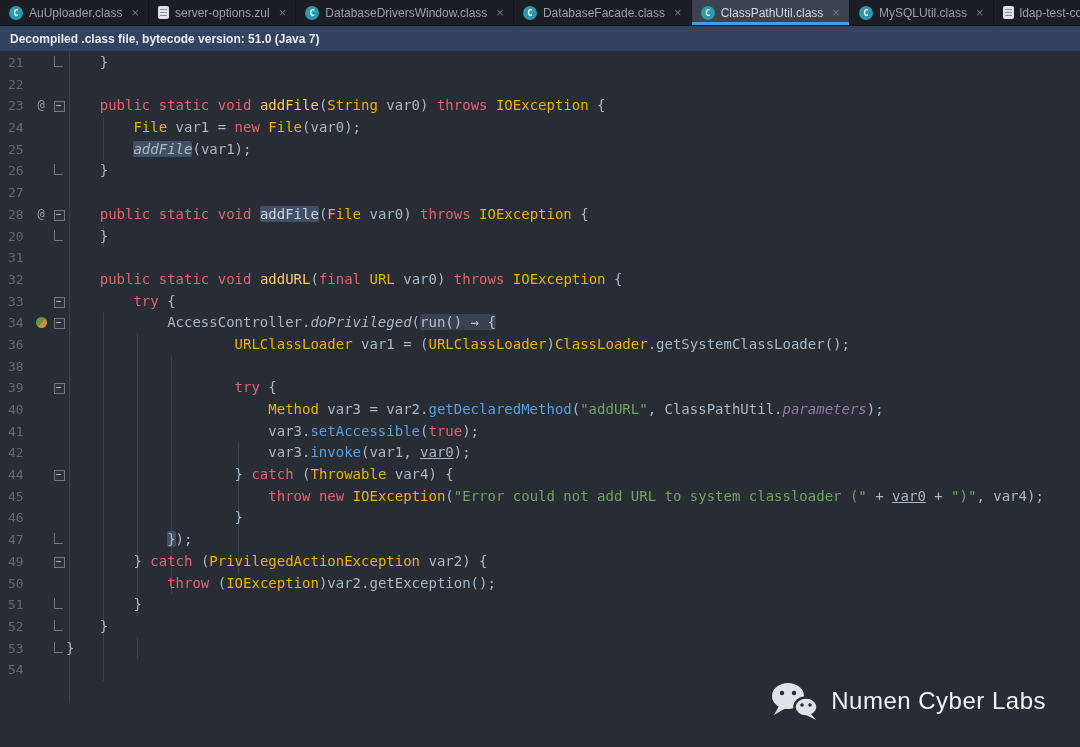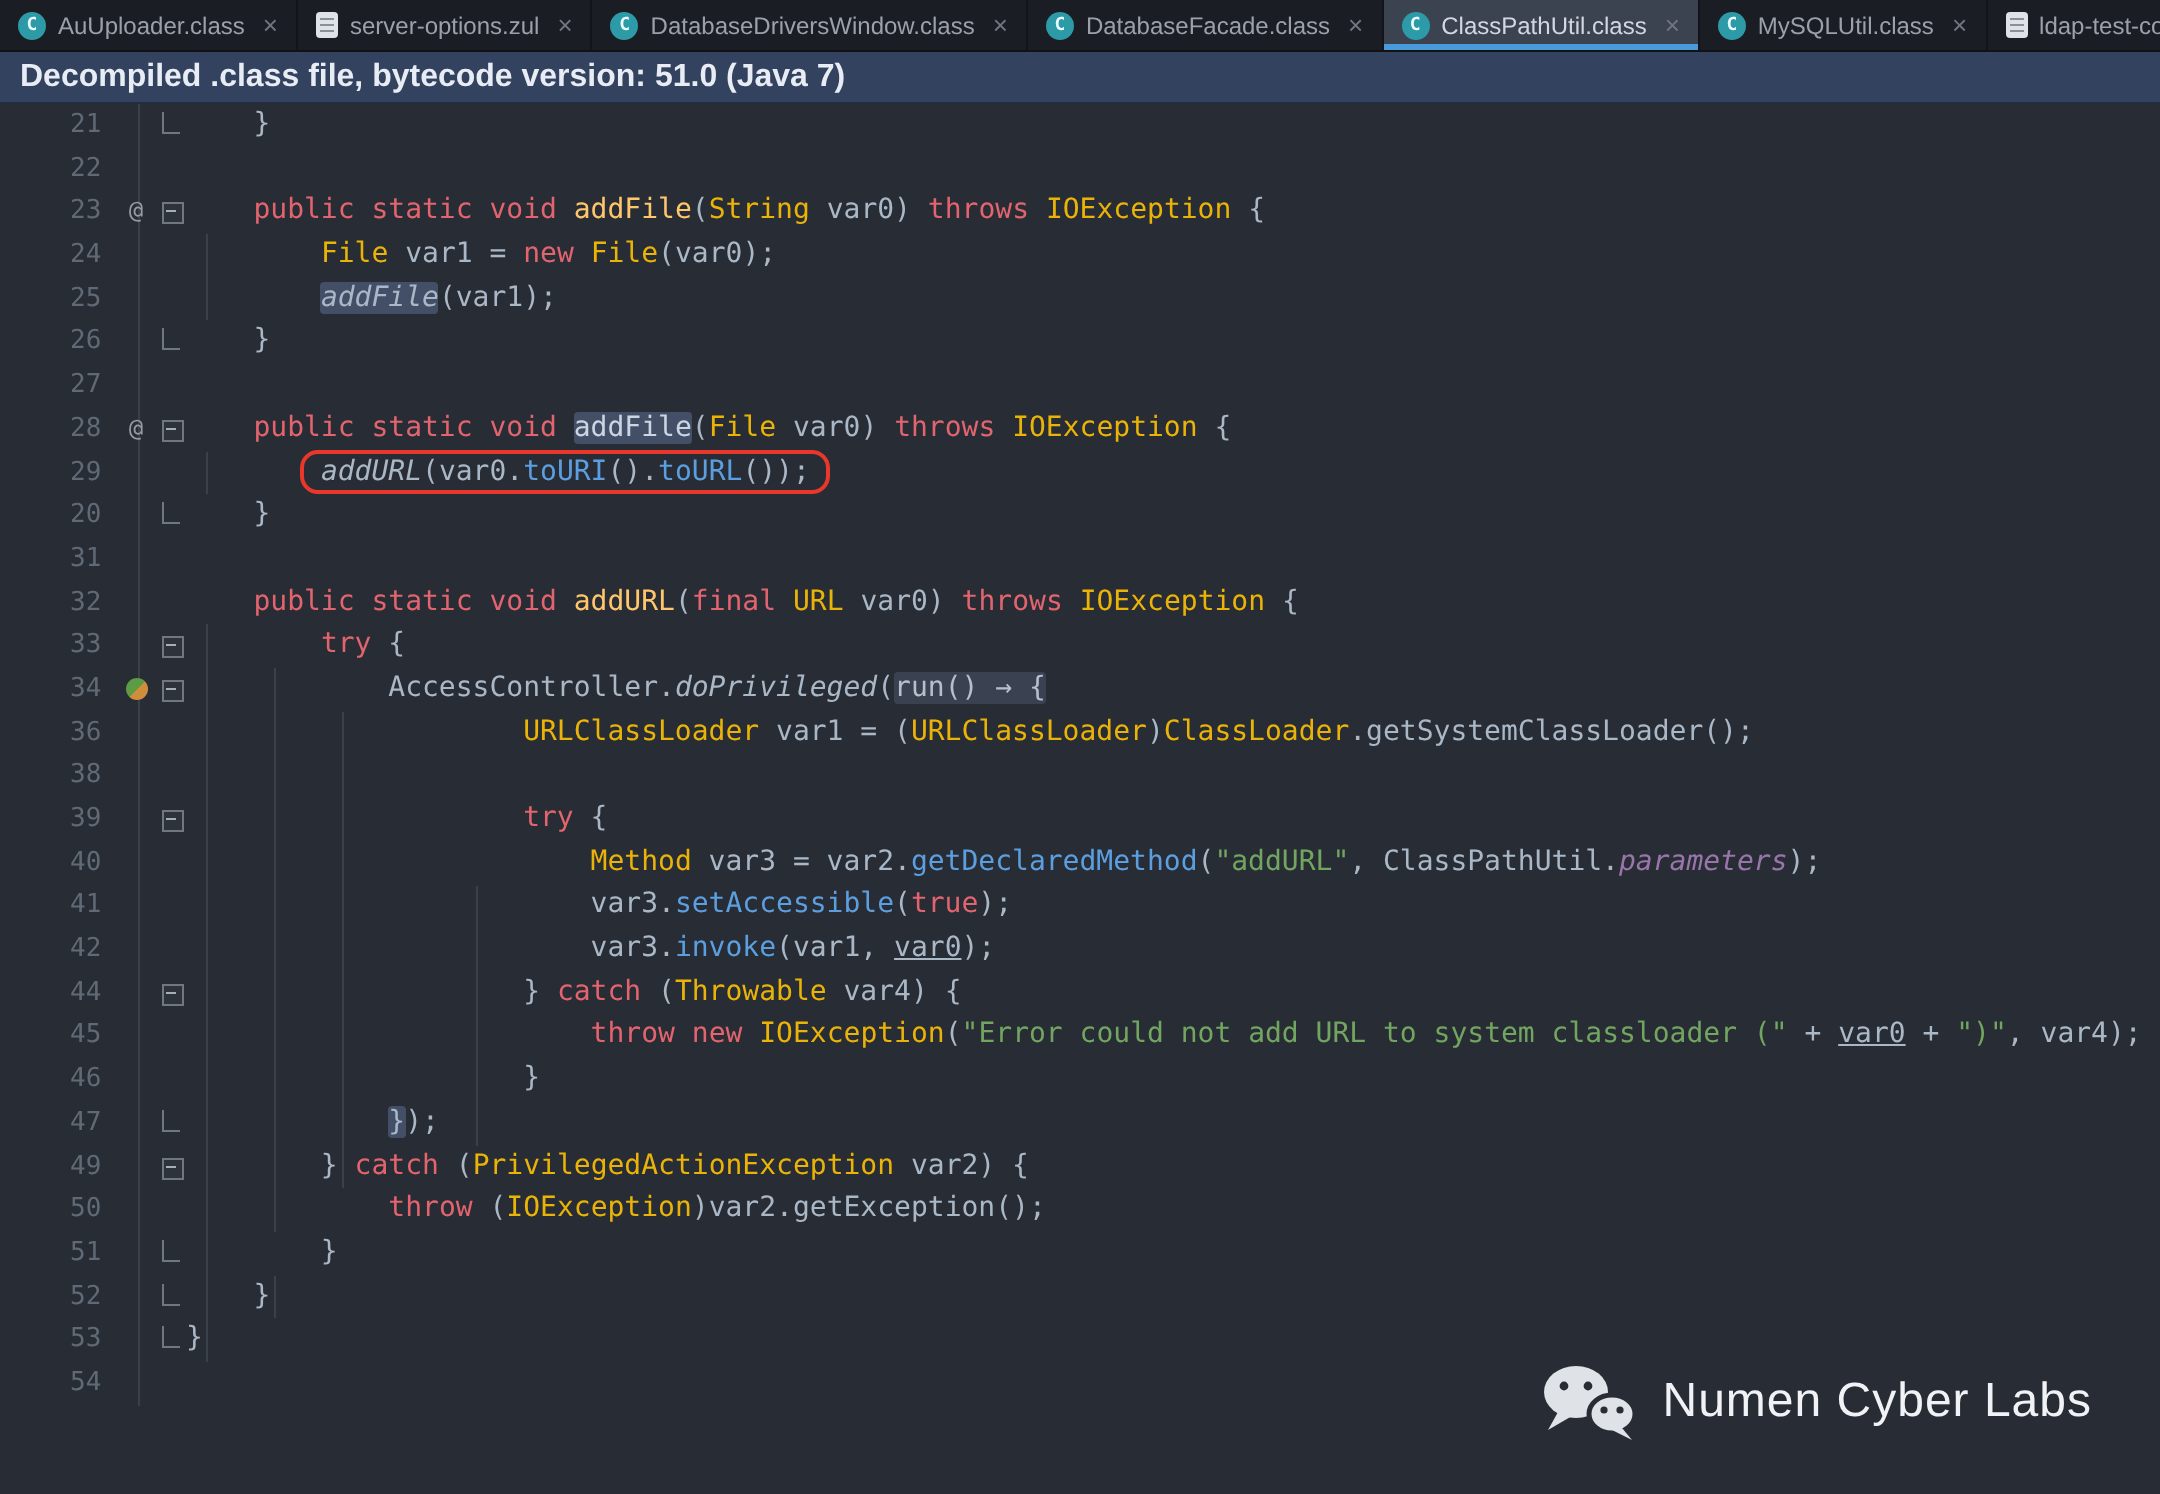--- a/index.html
+++ b/index.html
@@ -26,33 +26,33 @@
   .ficon{ width:11px; height:13px; background:#dfe3e8; border-radius:2px; position:relative; flex:0 0 auto; }
   .ficon::before{
     content:""; position:absolute; left:2px; right:2px; top:3px; height:1px;
     background:#8a9099; box-shadow:0 3px 0 #8a9099, 0 6px 0 #8a9099;
   }
   .tclose{ color:#6f7681; font-size:13px; margin-left:3px; line-height:1; }
 
   
   #banner{
     position:absolute; top:26px; left:0; right:0; height:26px;
-    background:#33425e; color:#e8ecf4; font-size:16px; font-weight:600;
+    background:#33425e; color:#e8ecf4; font-size:12px; font-weight:600;
     line-height:26px; padding-left:10px; border-bottom:1px solid #222c42;
   }
 
   
   #editor{
     position:absolute; top:52px; left:0; right:0; bottom:0;
     background:#282c34; overflow:hidden;
     font-family:"DejaVu Sans Mono", monospace; font-size:14px;
   }
   .guide{ position:absolute; width:1px; background:#3a414b; }
   #rows{ position:relative; }
-  .row{ height:21.7px; line-height:21.7px; white-space:pre;padding-left:27px; }
+  .row{ height:21.7px; line-height:21.7px; white-space:pre; }
   .lnum{
     display:inline-block; width:30px; padding-left:8px; color:#5f6a76; font-size:13px;
     vertical-align:top;
   }
   .gmark{
     display:inline-block; width:22px; text-align:center; color:#969ca4; font-size:12px;
     vertical-align:top;
   }
   .gmark.lam::before{
     content:""; display:inline-block; width:11px; height:11px; border-radius:50%;
@@ -152,21 +152,20 @@
   <div class="guide" style="left:238px; top:391px; height:130px;"></div>
   <div id="rows">
       <div class="row"><span class="lnum">21</span><span class="gmark"></span><span class="fmark fm-end"></span><span class="code"><span class="tok">    }</span></span></div>
       <div class="row"><span class="lnum">22</span><span class="gmark"></span><span class="fmark"></span><span class="code"></span></div>
       <div class="row"><span class="lnum">23</span><span class="gmark">@</span><span class="fmark fm-open"></span><span class="code"><span class="tok">    </span><span class="tok kw">public static void</span><span class="tok"> </span><span class="tok decl">addFile</span><span class="tok">(</span><span class="tok type">String</span><span class="tok"> var0) </span><span class="tok kw">throws</span><span class="tok"> </span><span class="tok type">IOException</span><span class="tok"> {</span></span></div>
       <div class="row"><span class="lnum">24</span><span class="gmark"></span><span class="fmark"></span><span class="code"><span class="tok">        </span><span class="tok type">File</span><span class="tok"> var1 = </span><span class="tok kw">new</span><span class="tok"> </span><span class="tok type">File</span><span class="tok">(var0);</span></span></div>
       <div class="row"><span class="lnum">25</span><span class="gmark"></span><span class="fmark"></span><span class="code"><span class="tok">        </span><span class="tok stat hl">addFile</span><span class="tok">(var1);</span></span></div>
       <div class="row"><span class="lnum">26</span><span class="gmark"></span><span class="fmark fm-end"></span><span class="code"><span class="tok">    }</span></span></div>
       <div class="row"><span class="lnum">27</span><span class="gmark"></span><span class="fmark"></span><span class="code"></span></div>
       <div class="row"><span class="lnum">28</span><span class="gmark">@</span><span class="fmark fm-open"></span><span class="code"><span class="tok">    </span><span class="tok kw">public static void</span><span class="tok"> </span><span class="tok lit hl">addFile</span><span class="tok">(</span><span class="tok type">File</span><span class="tok"> var0) </span><span class="tok kw">throws</span><span class="tok"> </span><span class="tok type">IOException</span><span class="tok"> {</span></span></div>
-      <div class="row"><span class="lnum">29</span><span class="gmark"></span><span class="fmark"></span><span class="code"><span class="tok">        </span><span class="redbox"><span class="tok stat">addURL</span><span class="tok">(var0.</span><span class="tok call">toURI</span><span class="tok">().</span><span class="tok call">toURL</span><span class="tok">());</span></span></span></div>
       <div class="row"><span class="lnum">20</span><span class="gmark"></span><span class="fmark fm-end"></span><span class="code"><span class="tok">    }</span></span></div>
       <div class="row"><span class="lnum">31</span><span class="gmark"></span><span class="fmark"></span><span class="code"></span></div>
       <div class="row"><span class="lnum">32</span><span class="gmark"></span><span class="fmark"></span><span class="code"><span class="tok">    </span><span class="tok kw">public static void</span><span class="tok"> </span><span class="tok decl">addURL</span><span class="tok">(</span><span class="tok kw">final</span><span class="tok"> </span><span class="tok type">URL</span><span class="tok"> var0) </span><span class="tok kw">throws</span><span class="tok"> </span><span class="tok type">IOException</span><span class="tok"> {</span></span></div>
       <div class="row"><span class="lnum">33</span><span class="gmark"></span><span class="fmark fm-open"></span><span class="code"><span class="tok">        </span><span class="tok kw">try</span><span class="tok"> {</span></span></div>
       <div class="row"><span class="lnum">34</span><span class="gmark lam"></span><span class="fmark fm-open"></span><span class="code"><span class="tok">            AccessController.</span><span class="tok stat">doPrivileged</span><span class="tok">(</span><span class="tok fold">run() → {</span></span></div>
       <div class="row"><span class="lnum">36</span><span class="gmark"></span><span class="fmark"></span><span class="code"><span class="tok">                    </span><span class="tok type">URLClassLoader</span><span class="tok"> var1 = (</span><span class="tok type">URLClassLoader</span><span class="tok">)</span><span class="tok type">ClassLoader</span><span class="tok">.getSystemClassLoader();</span></span></div>
       <div class="row"><span class="lnum">38</span><span class="gmark"></span><span class="fmark"></span><span class="code"></span></div>
       <div class="row"><span class="lnum">39</span><span class="gmark"></span><span class="fmark fm-open"></span><span class="code"><span class="tok">                    </span><span class="tok kw">try</span><span class="tok"> {</span></span></div>
       <div class="row"><span class="lnum">40</span><span class="gmark"></span><span class="fmark"></span><span class="code"><span class="tok">                        </span><span class="tok type">Method</span><span class="tok"> var3 = var2.</span><span class="tok call">getDeclaredMethod</span><span class="tok">(</span><span class="tok str">"addURL"</span><span class="tok">, ClassPathUtil.</span><span class="tok fld">parameters</span><span class="tok">);</span></span></div>
       <div class="row"><span class="lnum">41</span><span class="gmark"></span><span class="fmark"></span><span class="code"><span class="tok">                        var3.</span><span class="tok call">setAccessible</span><span class="tok">(</span><span class="tok kw">true</span><span class="tok">);</span></span></div>

